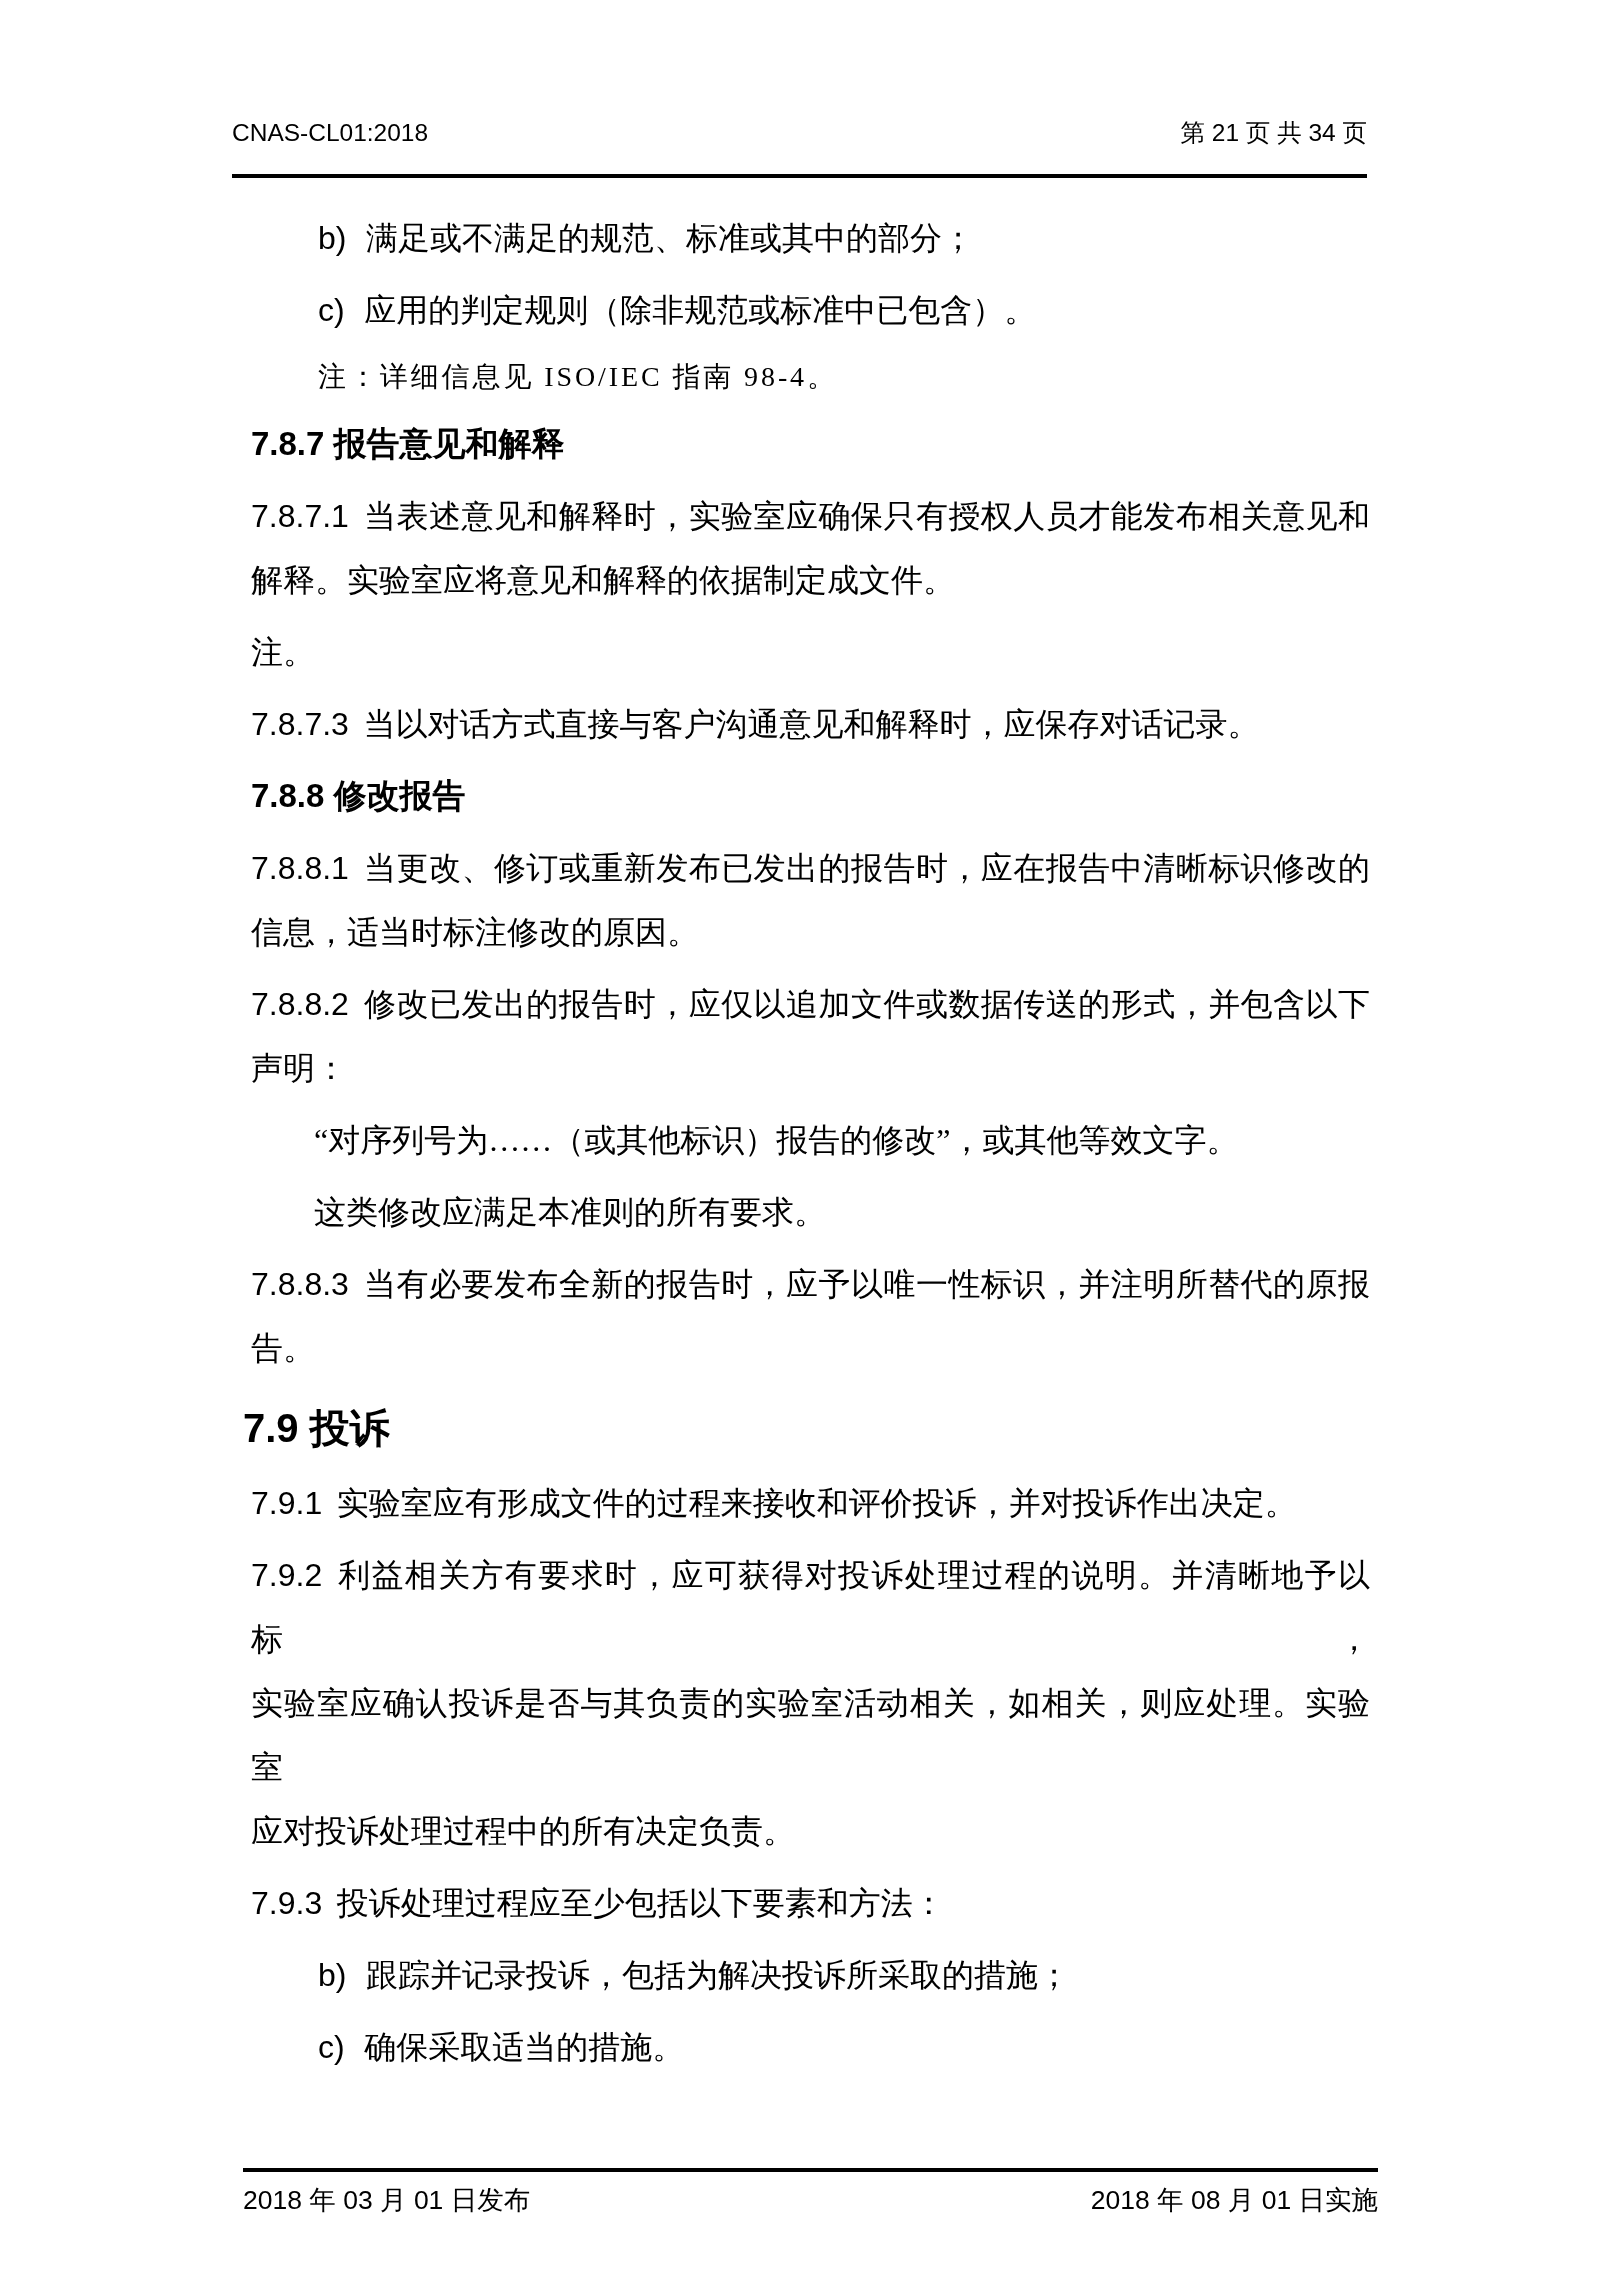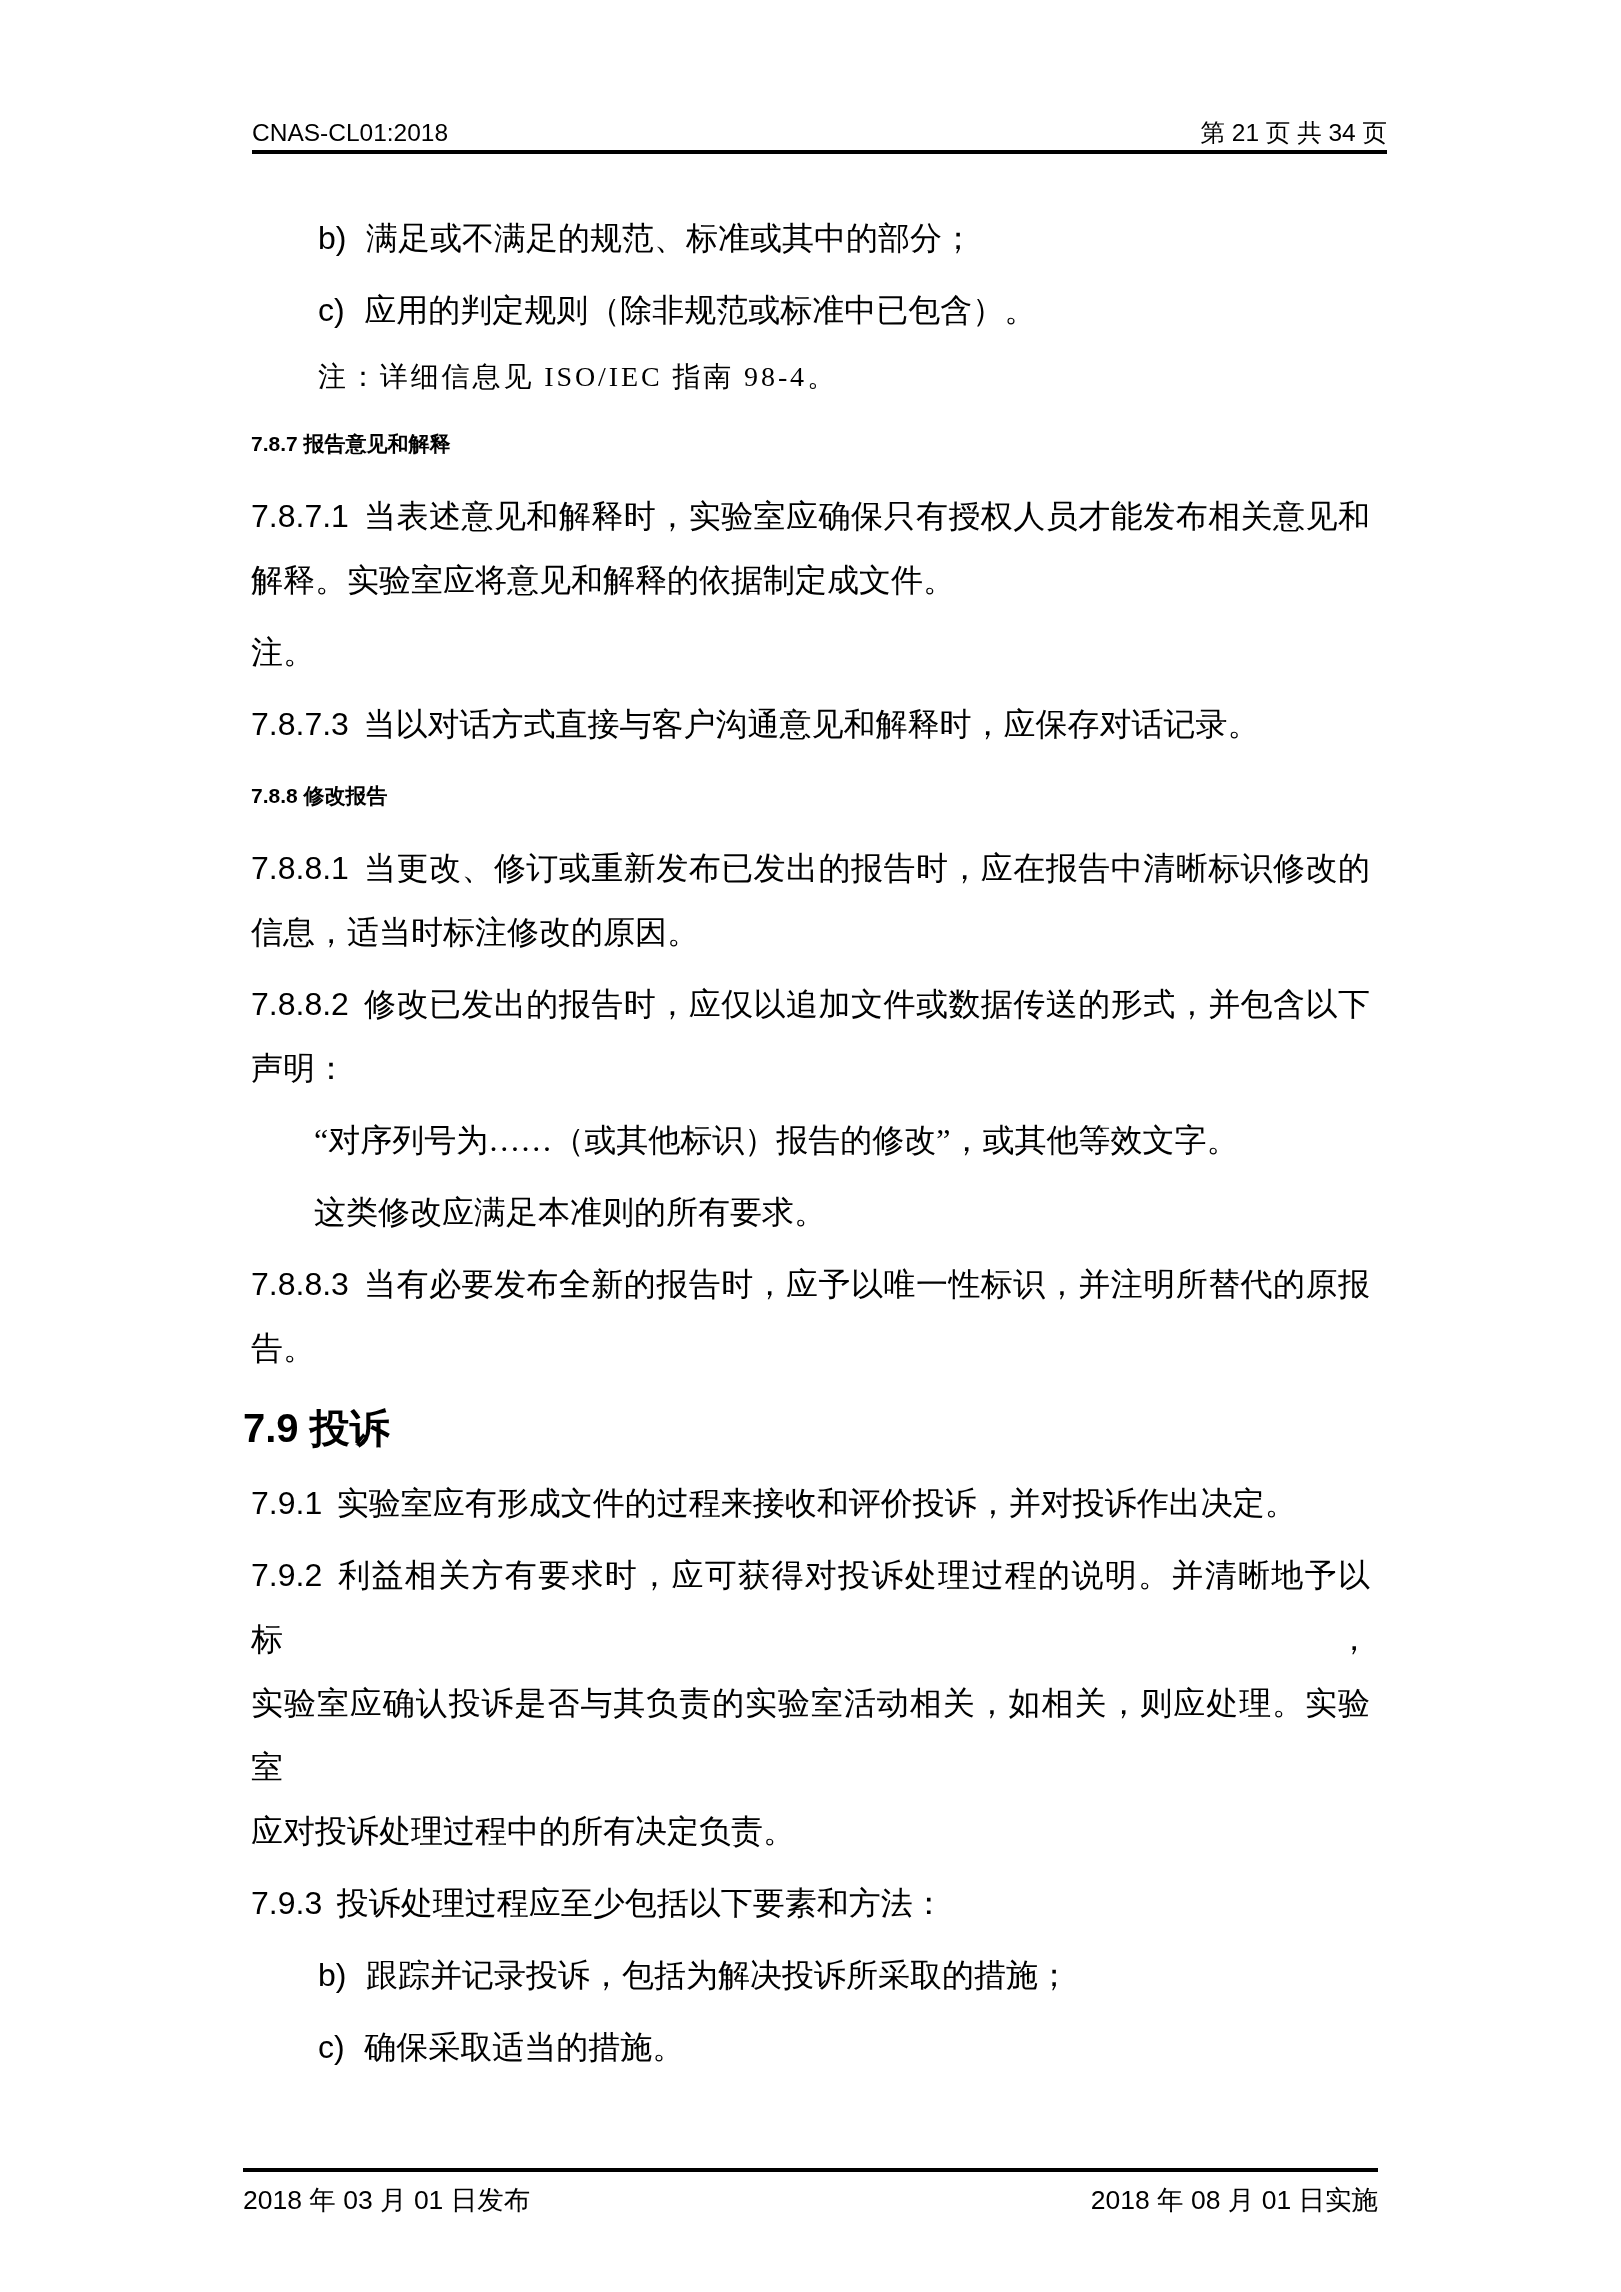--- a/index.html
+++ b/index.html
@@ -3,25 +3,25 @@
 <meta charset="utf-8">
 <style>
   html,body { margin:0; padding:0; }
   .page {
     position:relative; width:1621px; height:2293px;
     background:#ffffff; color:#000;
     font-family:"Liberation Serif","DejaVu Serif",serif;
     overflow:hidden;
   }
   .header {
-    position:absolute; left:252px; top:118px; width:1135px;
+    position:absolute; left:232px; top:118px; width:1135px;
     display:flex; justify-content:space-between; align-items:flex-end;
     font-family:"Liberation Sans","DejaVu Sans",sans-serif;
     font-size:24.5px; line-height:29px;
-    padding-bottom:3px; border-bottom:4.9px solid #000;
+    padding-bottom:27px; border-bottom:4.9px solid #000;
   }
   .doc-body {
     position:absolute; left:243px; top:198px; width:1135px;
     font-size:32px;
   }
   .para { margin:8px; }
   .line { line-height:64px; text-align:justify; }
   .full { text-align-last:justify; }
   .num {
     font-family:"Liberation Sans","DejaVu Sans",sans-serif;
@@ -30,21 +30,21 @@
   .list-item { line-height:64px; padding-left:67px; }
   .prefix {
     font-family:"Liberation Sans","DejaVu Sans",sans-serif;
     margin-right:19.6px; white-space:nowrap;
   }
   .note .line { font-size:28px; line-height:54px; letter-spacing:2.9px; }
   .indent { padding-left:67px; }
   .ipara  { padding-left:63px; line-height:64px; }
   .h3 {
     font-family:"Liberation Sans","DejaVu Sans",sans-serif;
-    font-weight:bold; font-size:21px; line-height:64px;
+    font-weight:bold; font-size:33px; line-height:64px;
   }
   .h2 {
     font-family:"Liberation Sans","DejaVu Sans",sans-serif;
     font-weight:bold; font-size:40px; line-height:69px;
     margin:13.7px 0 7.8px 0;
   }
   .footer {
     position:absolute; left:243px; top:2168px; width:1135px;
     border-top:4.9px solid #000; padding-top:12.7px;
     display:flex; justify-content:space-between;

